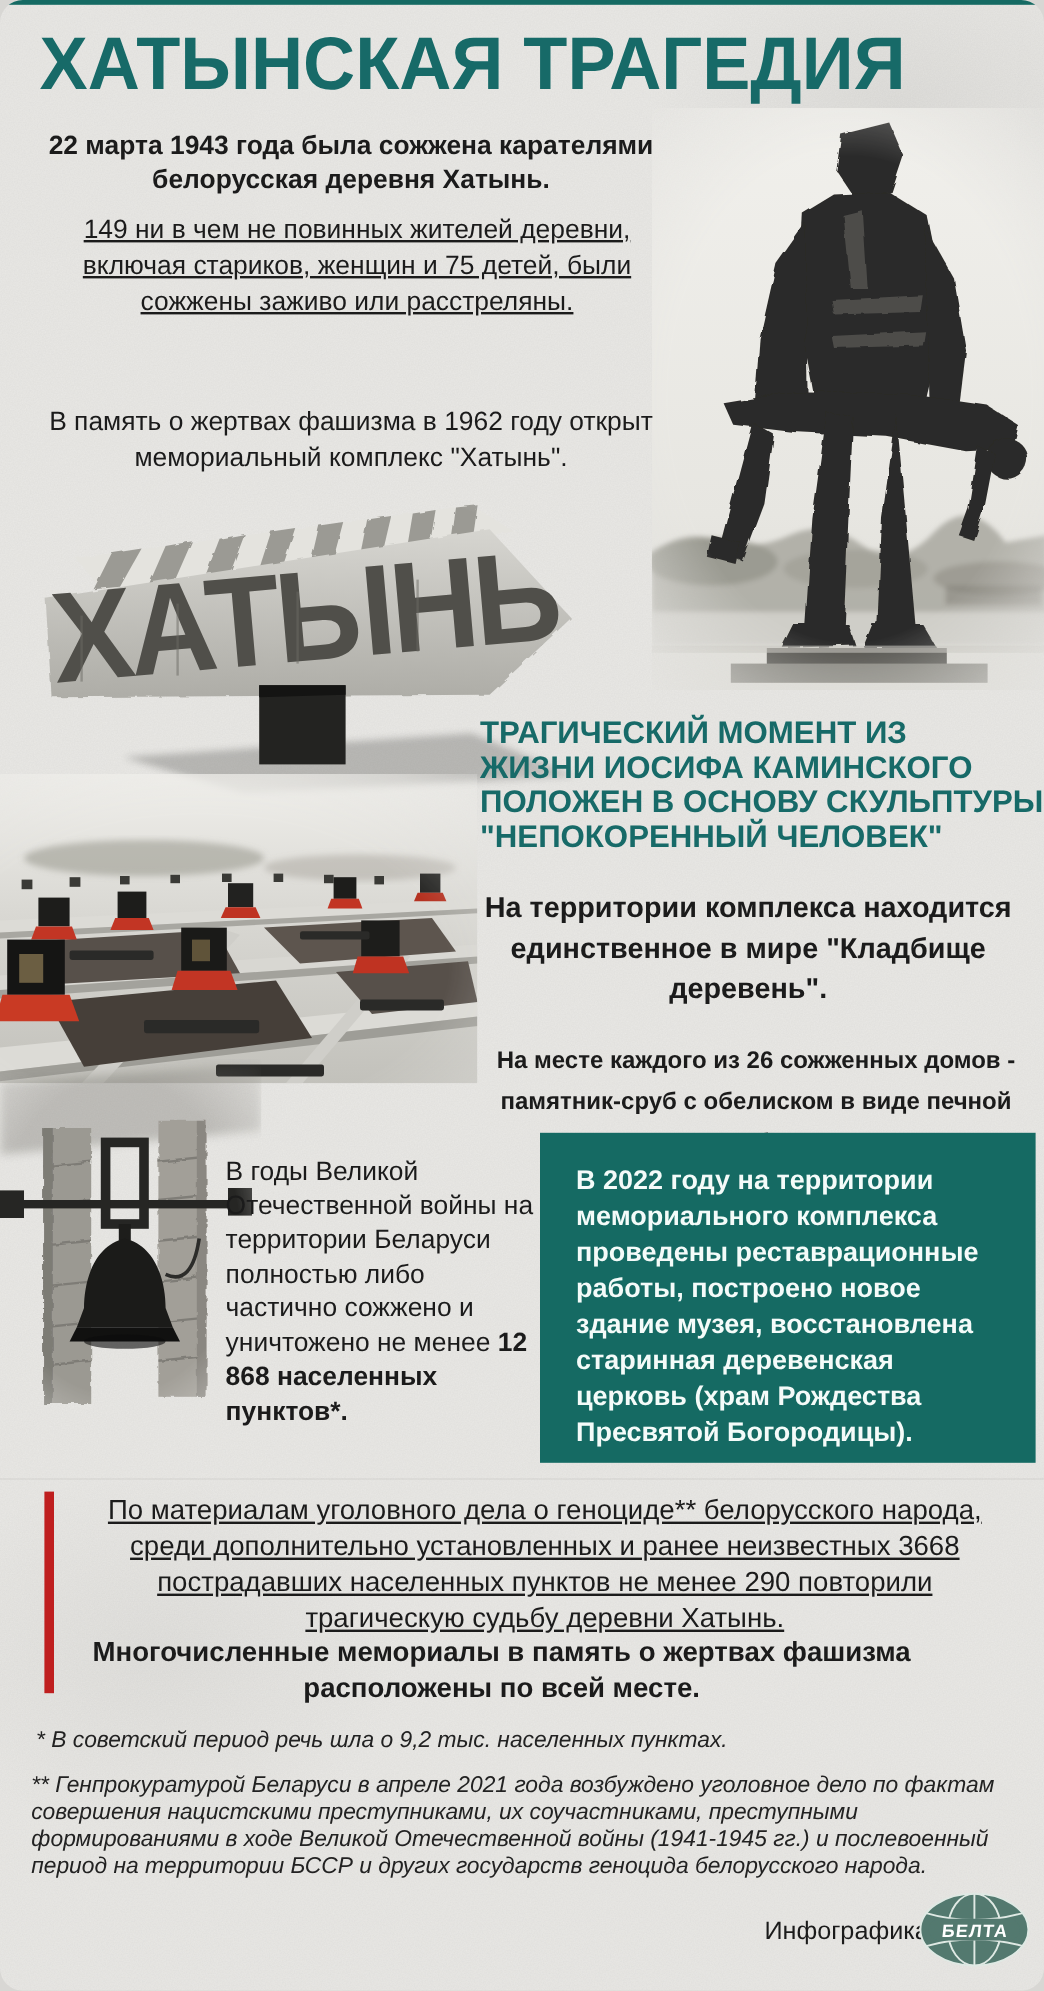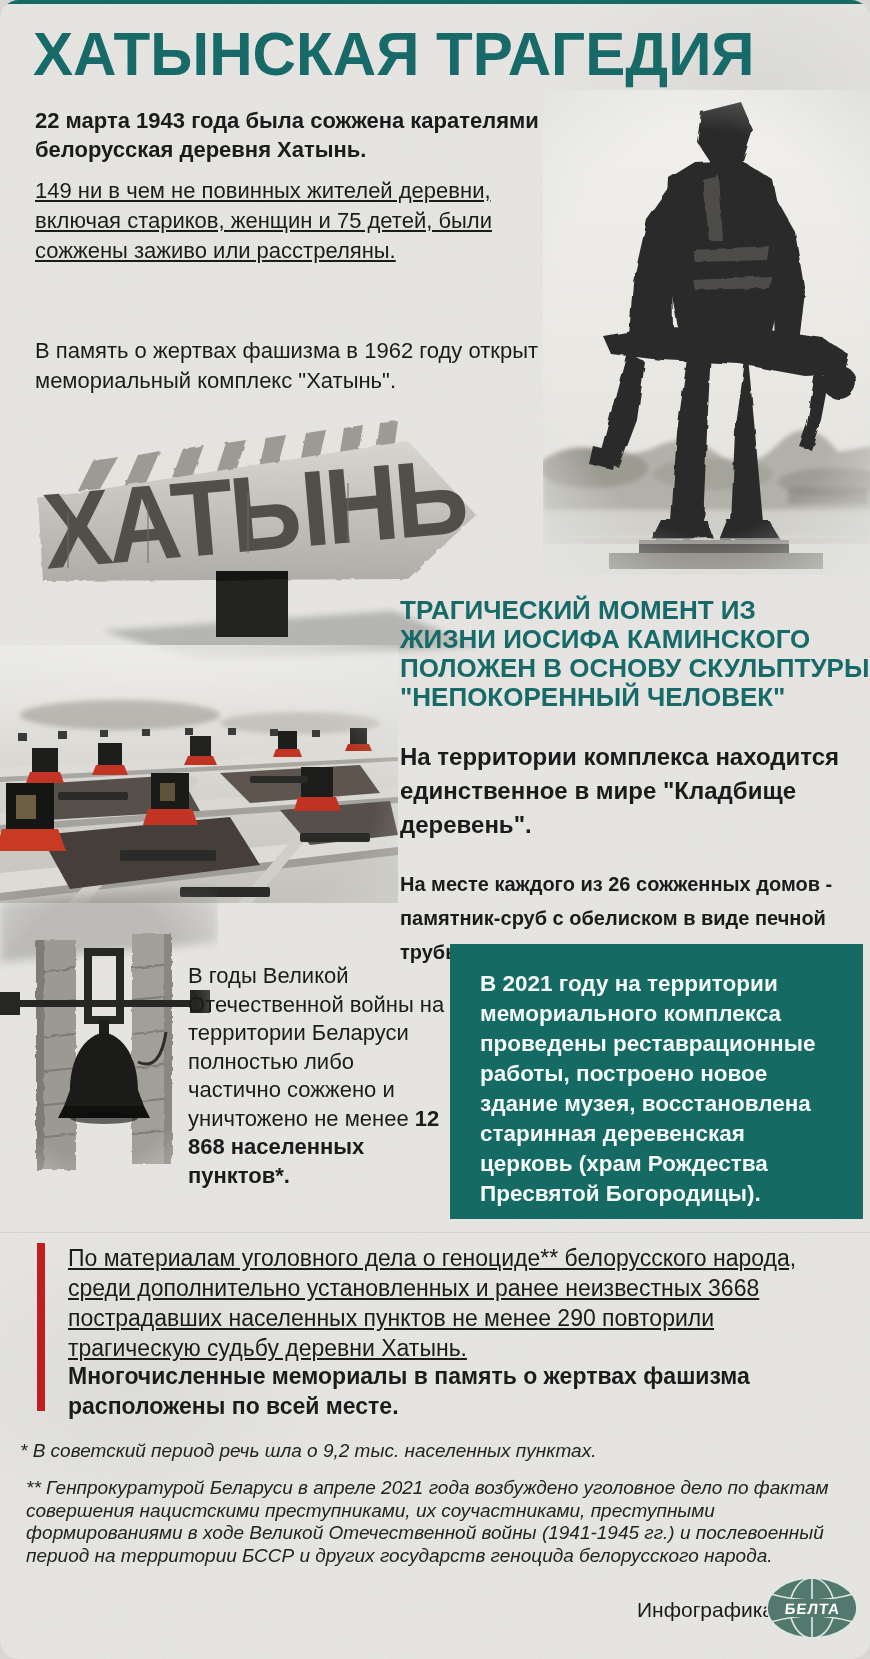--- a/index.html
+++ b/index.html
@@ -9,21 +9,21 @@
     font-family:"Liberation Sans",sans-serif;color:#1b1b1b;border-radius:19px;
   }
   .abs{position:absolute;}
   .texture{position:absolute;left:0;top:0;z-index:0;pointer-events:none;}
   .top-strip{left:0;top:0;width:870px;height:4px;background:#156a63;z-index:3;}
   .title{
     left:33px;top:18px;width:820px;z-index:3;
     font-size:62px;font-weight:bold;letter-spacing:0px;color:#176a68;
     transform:scaleX(.97);transform-origin:left top;white-space:nowrap;
   }
-  .para{z-index:3;line-height:30px;font-size:22px;}
+  .para{z-index:3;line-height:30px;font-size:22px;text-align:center;}
   .para.b{font-weight:bold;line-height:29px;}
   .intro-p1{left:35px;top:106px;width:515px;}
   .intro-p2{left:35px;top:176px;width:525px;text-decoration:underline;}
   .intro-p3{left:35px;top:266px;width:540px;}
   .intro-p4{left:35px;top:336px;width:515px;}
   .photo{z-index:1;}
   .photo svg{display:block;}
   .statue-photo{left:543px;top:90px;width:330px;height:485px;
     -webkit-mask-image:radial-gradient(ellipse 78% 72% at 50% 50%,#000 58%,rgba(0,0,0,.5) 80%,transparent 98%);
     mask-image:radial-gradient(ellipse 78% 72% at 50% 50%,#000 58%,rgba(0,0,0,.5) 80%,transparent 98%);}
@@ -45,21 +45,21 @@
   .teal-box{
     left:450px;top:944px;width:413px;height:275px;z-index:3;box-sizing:border-box;
     background:#156a63;color:#f4fbf9;font-weight:bold;
     padding:25px 28px 0 30px;font-size:22.5px;line-height:30px;
   }
   .divider{left:0;top:1232px;width:870px;height:1px;background:rgba(0,0,0,.07);z-index:2;}
   .red-bar{left:37px;top:1243px;width:8px;height:168px;background:#bf1f1f;z-index:3;}
   .gen-p1{left:68px;top:1243px;width:772px;font-size:23px;line-height:30px;text-decoration:underline;}
   .gen-p2{left:68px;top:1361px;width:700px;font-size:23px;line-height:30px;font-weight:bold;}
   .fn{z-index:3;font-style:italic;font-size:19px;line-height:22.5px;color:#222;}
-  .fn1{left:20px;top:1440px;width:800px;}
+  .fn1{left:30px;top:1440px;width:800px;}
   .fn2{left:26px;top:1477px;width:822px;}
   .sources{left:28px;top:1580px;width:545px;z-index:3;font-size:20.5px;line-height:24px;}
   .credit{left:637px;top:1598px;z-index:3;font-size:21px;}
   .logo{left:764px;top:1574px;width:96px;height:68px;z-index:3;}
   .blotch{z-index:0;border-radius:50%;pointer-events:none;}
 </style>
 </head>
 <body>
 
 <div class="page">
@@ -338,21 +338,21 @@
       <path d="M138,180 Q160,190 166,150" stroke="#2c2c2a" stroke-width="3" fill="none"></path>
       <ellipse cx="104" cy="236" rx="34" ry="6" fill="#0c0c0b" opacity=".6"></ellipse>
     </svg>
   </div>
 
   <div class="abs losses">
     <span>В годы Великой Отечественной войны на территории Беларуси полностью либо частично сожжено и уничтожено не менее </span><b>12 868 населенных пунктов*.</b>
   </div>
 
   <div class="abs teal-box">
-    <div>В 2021 году на территории мемориального комплекса проведены реставрационные работы, построено новое здание музея, восстановлена старинная деревенская церковь (храм Рождества Пресвятой Богородицы).</div>
+    <div>В 2022 году на территории мемориального комплекса проведены реставрационные работы, построено новое здание музея, восстановлена старинная деревенская церковь (храм Рождества Пресвятой Богородицы).</div>
   </div>
 
   <div class="abs divider"></div>
 
   <div class="abs red-bar"></div>
   <div class="abs para gen-p1">По материалам уголовного дела о геноциде** белорусского народа, среди дополнительно установленных и ранее неизвестных 3668 пострадавших населенных пунктов не менее 290 повторили трагическую судьбу деревни Хатынь.</div>
   <div class="abs para gen-p2">Многочисленные мемориалы в память о жертвах фашизма расположены по всей месте.</div>
 
   <div class="abs fn fn1">* В советский период речь шла о 9,2 тыс. населенных пунктах.</div>
   <div class="abs fn fn2">** Генпрокуратурой Беларуси в апреле 2021 года возбуждено уголовное дело по фактам совершения нацистскими преступниками, их соучастниками, преступными формированиями в ходе Великой Отечественной войны (1941-1945 гг.) и послевоенный период на территории БССР и других государств геноцида белорусского народа.</div>

